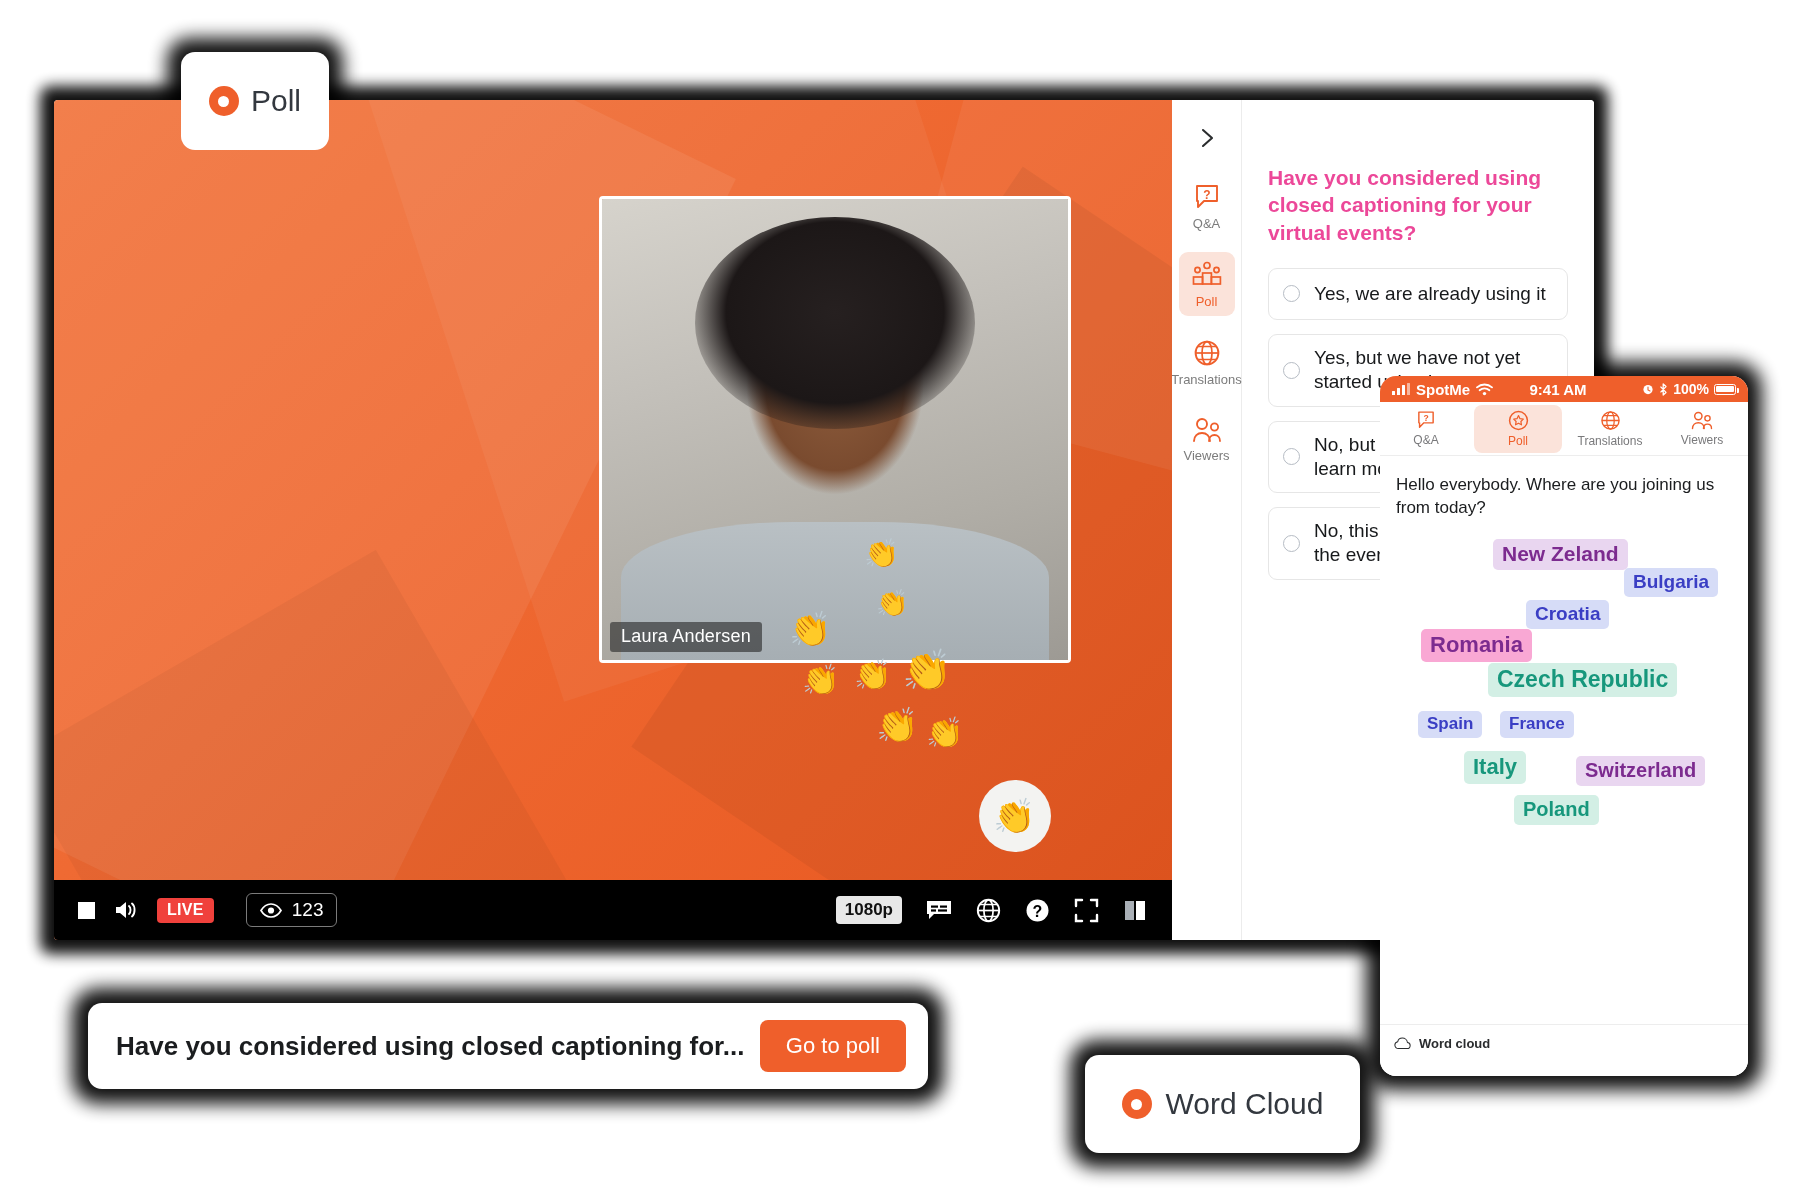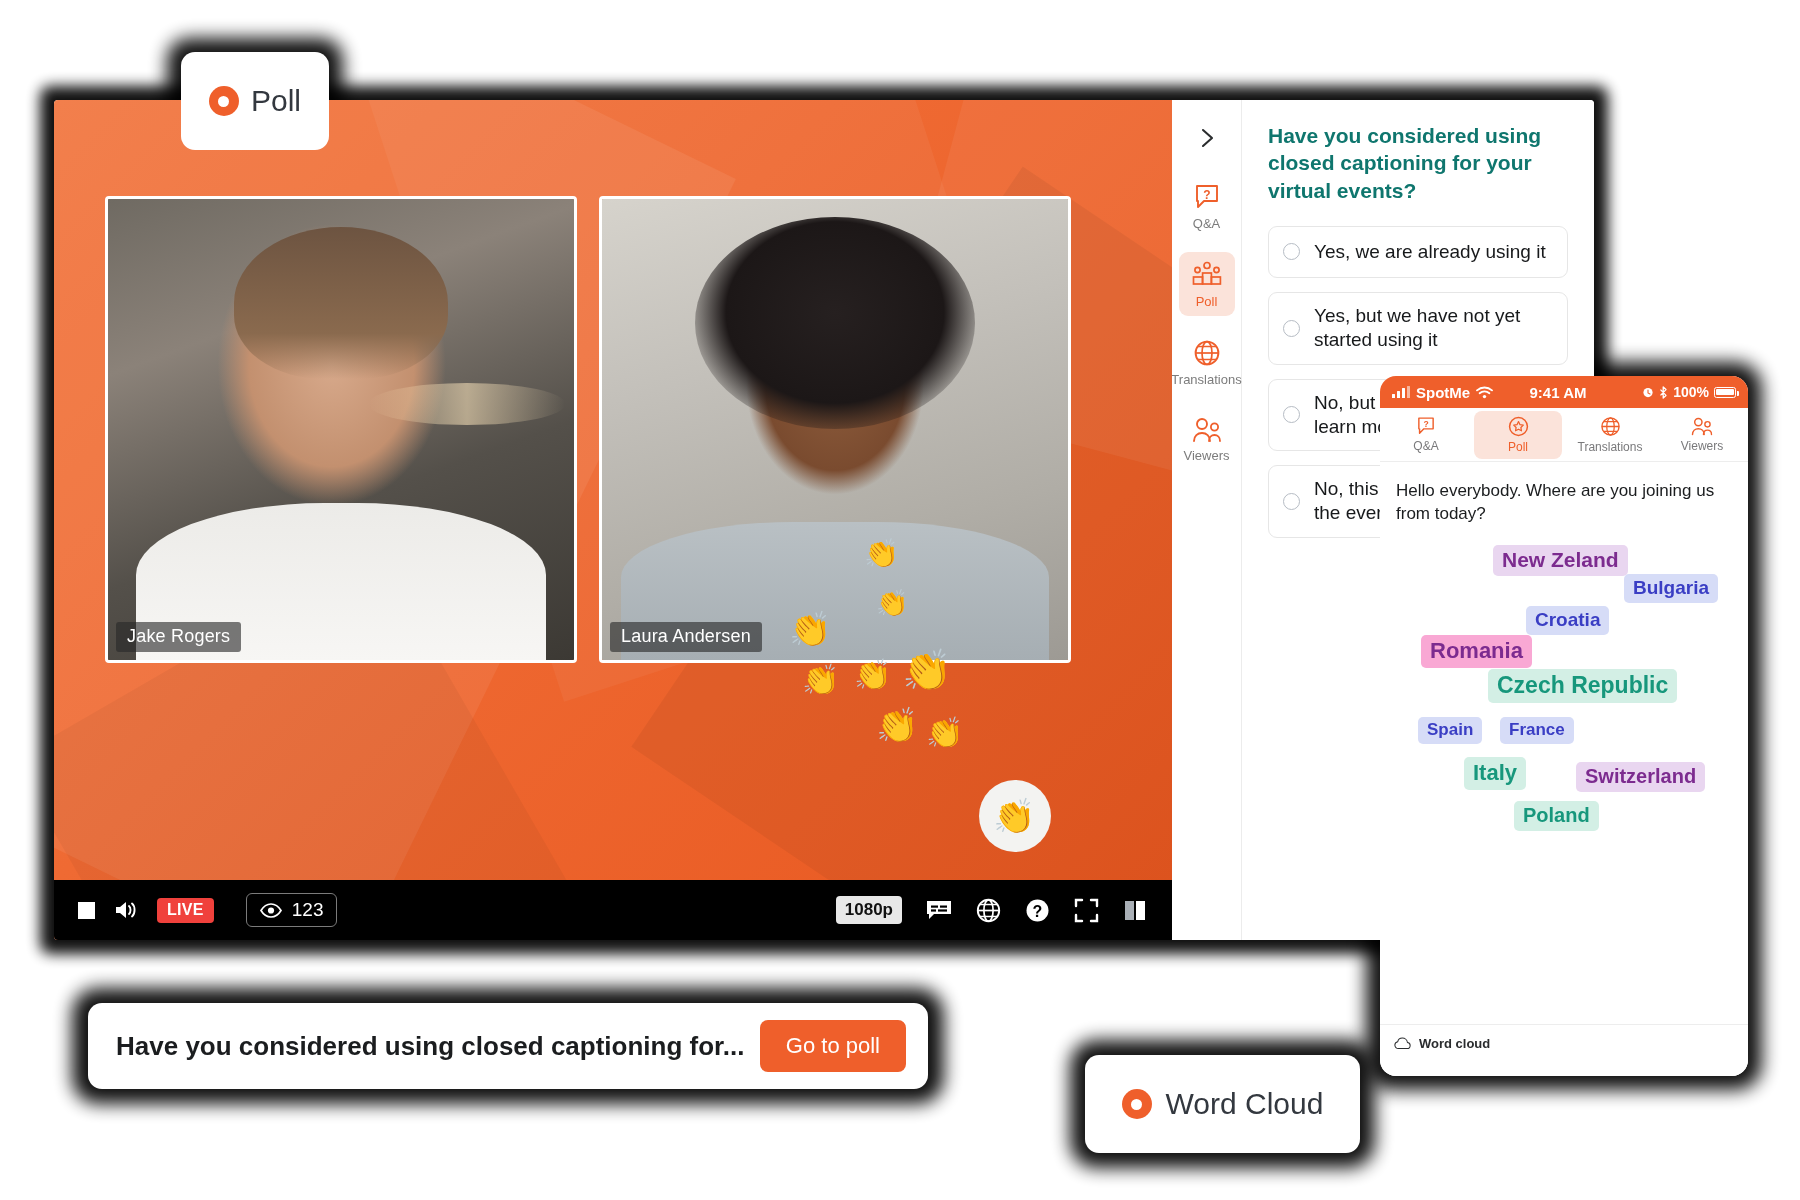--- a/index.html
+++ b/index.html
@@ -204,22 +204,22 @@
   .rail-item .rl { font-size: 13px; color: #7c7c7c; }
   .rail-item.active .rl { color: #ef5f2b; }
 
   
   #poll-panel {
     flex: 1; height: 840px;
     background: #fff;
     padding: 22px 26px 0 26px;
   }
   #poll-question {
-    font-size: 21px; font-weight: bold; color: #0f766e;
-    line-height: 1.3; margin-bottom: 22px; max-width: 330px;
+    font-size: 21px; font-weight: bold; color: #ec4899;
+    line-height: 1.3; margin-bottom: 22px; max-width: 330px; margin-top: 42px;
   }
   .poll-opt {
     border: 1px solid #e6e6e6; border-radius: 9px;
     min-height: 52px; width: 300px;
     display: flex; align-items: center; gap: 14px;
     padding: 11px 14px; margin-bottom: 14px;
   }
   .poll-opt .radio {
     width: 17px; height: 17px; border-radius: 50%;
     border: 1.8px solid #b6bcc4; flex: 0 0 17px;
@@ -228,21 +228,21 @@
 
   
   #phone {
     position: absolute; left: 1380px; top: 376px;
     width: 368px; height: 700px;
     background: #fff; border-radius: 16px;
     overflow: hidden; z-index: 35;
     display: flex; flex-direction: column;
   }
   #phone-statusbar {
-    height: 32px; background: #ef5f2b; color: #fff;
+    height: 26px; background: #ef5f2b; color: #fff;
     display: flex; align-items: center;
     padding: 0 12px; font-size: 15px; font-weight: bold;
   }
   #phone-statusbar .sb-left { display: flex; align-items: center; gap: 6px; }
   #phone-statusbar .sb-time { position: absolute; left: 0; right: 12px; text-align: center; pointer-events: none; }
   #phone-statusbar .sb-right { margin-left: auto; display: flex; align-items: center; gap: 5px; font-size: 14px; }
   .bars { display: flex; align-items: flex-end; gap: 2px; height: 12px; }
   .bars i { width: 3px; background: #fff; display: block; border-radius: .5px; }
   .bars i:nth-child(1){height:4px} .bars i:nth-child(2){height:7px}
   .bars i:nth-child(3){height:10px} .bars i:nth-child(4){height:12px;opacity:.55}
@@ -317,25 +317,20 @@
 
 <div id="app-window">
 
   <div id="video-stage">
     <div class="facet f1"></div>
     <div class="facet f2"></div>
     <div class="facet f3"></div>
     <div class="facet f4"></div>
     <div class="facet f5"></div>
 
-    <div class="tile" id="tile-jake">
-      <div class="photo photo-jake"></div>
-      <div class="jake-light"></div>
-      <span class="namelabel">Jake Rogers</span>
-    </div>
 
     <div class="tile" id="tile-laura">
       <div class="photo photo-laura"></div>
       <span class="namelabel">Laura Andersen</span>
     </div>
 
     <span class="clap" style="left:810px;top:440px;font-size:28px;">👏</span>
     <span class="clap" style="left:822px;top:490px;font-size:26px;">👏</span>
     <span class="clap" style="left:735px;top:512px;font-size:34px;">👏</span>
     <span class="clap" style="left:800px;top:560px;font-size:30px;">👏</span>

